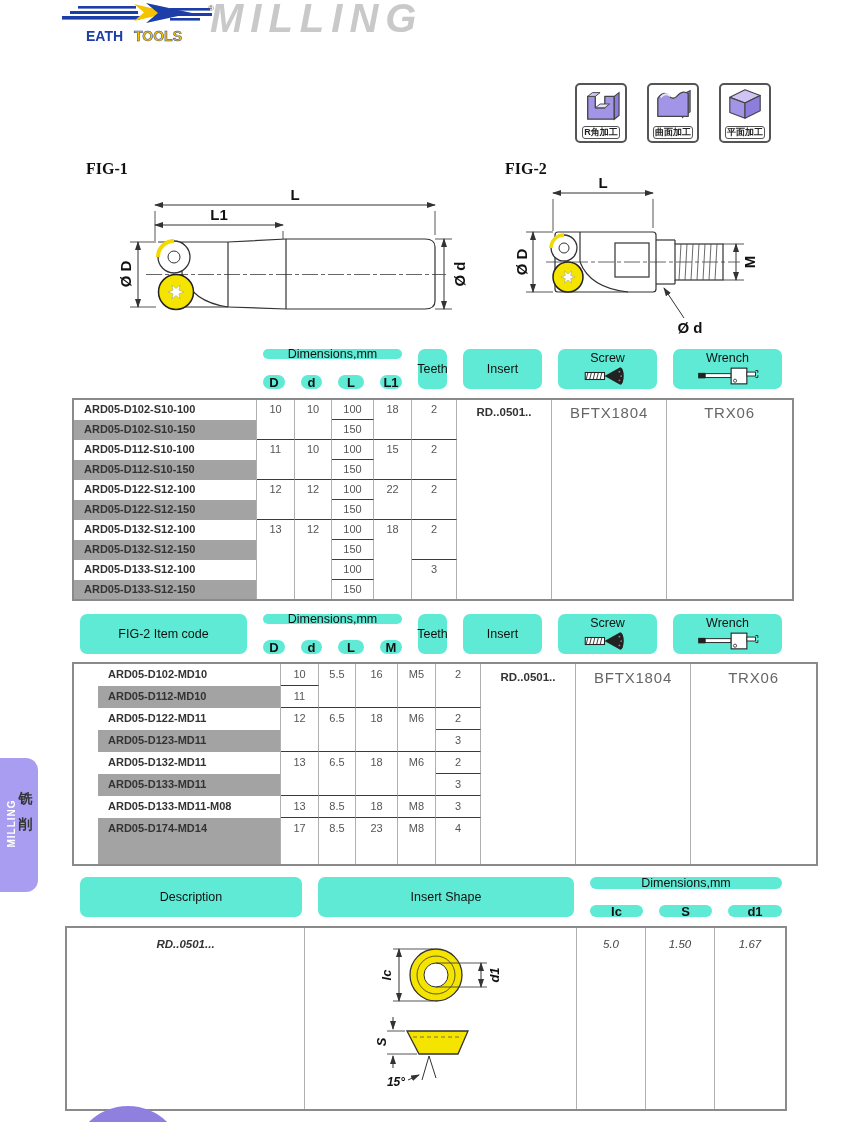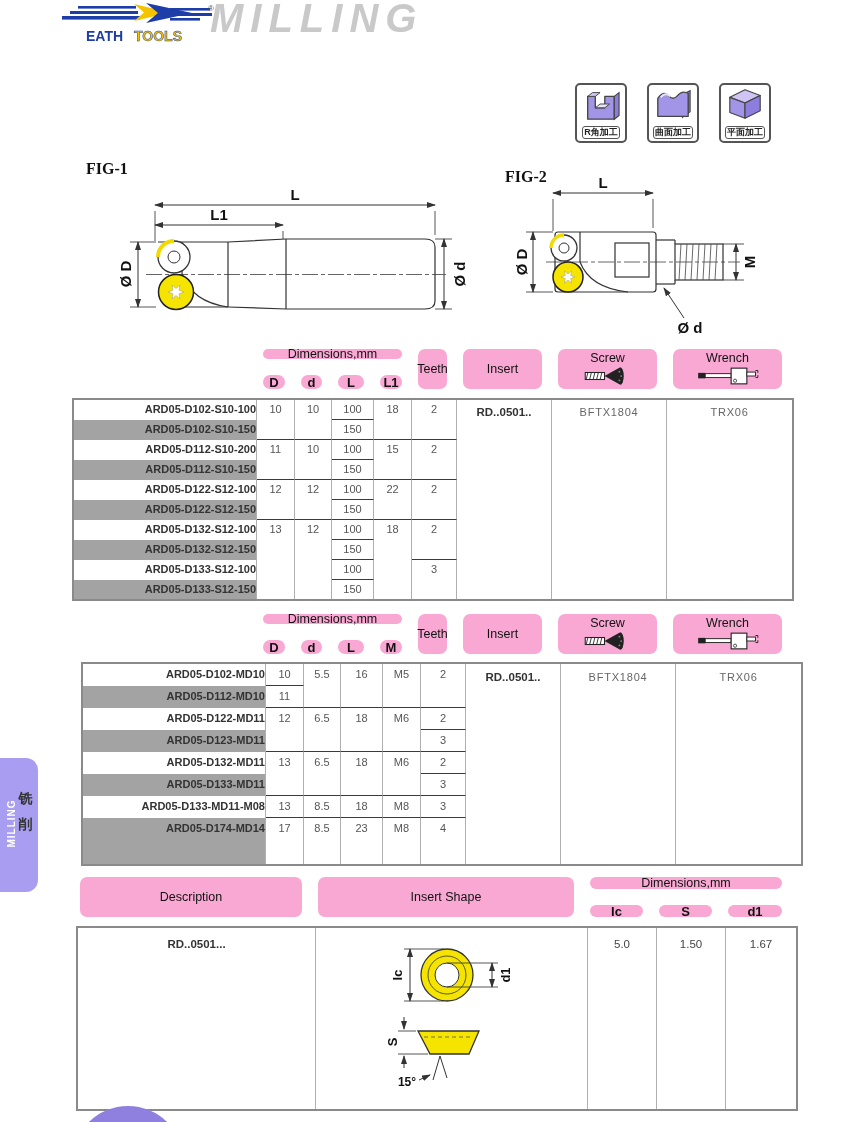--- a/index.html
+++ b/index.html
@@ -16,43 +16,43 @@
         background:#fff;display:flex;flex-direction:column;align-items:center;justify-content:space-between;}
   .mbox .lbl{border:1.5px solid #555;border-radius:3px;font-size:9px;font-weight:bold;line-height:11px;
         padding:0 1px;margin-bottom:2px;background:#fff;white-space:nowrap;}
 
   
   .figlabel{position:absolute;font-family:"Liberation Serif",serif;font-weight:bold;font-size:16px;color:#111;}
   .dimtxt{font-family:"Liberation Sans",sans-serif;font-size:15px;font-weight:bold;fill:#111;}
 
   
   .phead{position:absolute;display:grid;}
-  .hcell{margin:8px;border-radius:7px;background:#f9a8d4;display:flex;align-items:center;
+  .hcell{margin:8px;border-radius:7px;background:#5eead4;display:flex;align-items:center;
          justify-content:center;font-size:12.5px;color:#111;flex-direction:column;}
   .hcell.sub{font-size:13px;font-weight:bold;}
   #t1h,#t2h{left:72px;top:341px;width:718px;grid-template-columns:183px 38px 37px 42px 38px 45px 95px 115px 125px;
             grid-template-rows:26px 30px;}
   #t2h{top:606px;}
   #t3h{left:72px;top:869px;width:718px;grid-template-columns:238px 272px 69px 69px 70px;
        grid-template-rows:28px 28px;}
 
   
   .body-table{position:absolute;border-collapse:separate;border-spacing:0;table-layout:fixed;width:718px;
               border:2px solid #8a8a8a;background:#fff;}
   .body-table td{padding:0;border-right:1px solid #b0b0b0;font-size:11px;color:#555;text-align:center;
                  vertical-align:top;overflow:hidden;}
   td.nr{border-right:none;}
   td.bb{border-bottom:1px solid #7f1d1d;}
-  td.code{font-weight:bold;color:#333;text-align:right;padding-left:10px;}
+  td.code{font-weight:bold;color:#333;text-align:left;padding-left:10px;}
   td.lav{background:#a3a3a3;}
   #t1b{left:72px;top:398px;} #t1b td{line-height:19px;} #t1b tr{height:19px;}
-  #t2b{left:81px;top:662px;} #t2b td{line-height:21px;} #t2b tr{height:21px;} #t2b tr.tall{height:46px;}
-  #t3b{left:76px;top:926px;} #t3b tr{height:181px;}
+  #t2b{left:72px;top:662px;padding-left:24px;} #t2b td{line-height:21px;} #t2b tr{height:21px;} #t2b tr.tall{height:46px;}
+  #t3b{left:65px;top:926px;font-style:italic;} #t3b tr{height:181px;}
   td.ins{font-weight:bold;color:#333;font-size:11.5px;padding-top:3px;}
-  td.acc{color:#666;letter-spacing:.8px;font-size:11px;padding-top:3px;}
+  td.acc{color:#666;letter-spacing:.8px;font-size:15px;padding-top:3px;}
   td.desc{font-weight:bold;color:#333;font-size:11.5px;padding-top:10px;text-align:center;}
   td.num3{padding-top:10px;font-size:11.5px;color:#444;}
   td.shape{text-align:center;}
 
   
   #side-tab{position:absolute;left:0;top:758px;width:38px;height:134px;background:#a89df0;
             border-radius:0 12px 12px 0;}
   #side-tab .en{position:absolute;left:-29px;top:60px;width:80px;text-align:center;color:#fff;
             font-size:10px;font-weight:bold;letter-spacing:1px;transform:rotate(-90deg);}
   #side-tab .zh{position:absolute;right:3px;top:22px;writing-mode:vertical-rl;font-size:14px;
@@ -148,21 +148,21 @@
       <path d="M104,91 Q114,119 150,124"></path>
     </g>
 
     <circle cx="96" cy="74" r="16" fill="#fff" stroke="#333" stroke-width="1.3"></circle>
     <path d="M80,74 A16,16 0 0 1 96,58" stroke="#f2d900" stroke-width="4" fill="none"></path>
     <circle cx="96" cy="74" r="6" fill="#fff" stroke="#333" stroke-width="1"></circle>
     <circle cx="98" cy="109" r="17.5" fill="#f5e300" stroke="#222" stroke-width="1.5"></circle>
     <polygon points="106,109 101,110.8 102,115.9 98,112.5 94,115.9 95,110.8 90,109 95,107.2 94,102.1 98,105.5 102,102.1 101,107.2" fill="#fff" stroke="#999" stroke-width="0.5"></polygon>
   </svg>
 
-  <div class="figlabel" style="left:505px;top:168px;">FIG-2</div>
+  <div class="figlabel" style="left:505px;top:160px;">FIG-2</div>
   <svg style="position:absolute;left:498px;top:176px;" width="295" height="162">
     <defs>
       <marker id="ar2" markerWidth="10" markerHeight="8" refX="8" refY="3" orient="auto-start-reverse" markerUnits="userSpaceOnUse">
         <path d="M0,0 L9,3 L0,6 Z" fill="#333"></path>
       </marker>
     </defs>
     <g stroke="#444" stroke-width="0.9">
       <line x1="55" y1="23" x2="55" y2="55"></line>
         <line x1="155" y1="23" x2="155" y2="52"></line>
       <line x1="55" y1="56" x2="28" y2="56"></line>
@@ -270,21 +270,21 @@
       <td class="bb" rowspan="2">2</td>
       <td class="ins" rowspan="10">RD..0501..</td>
       <td class="acc" rowspan="10">BFTX1804</td>
       <td class="acc nr" rowspan="10">TRX06</td>
     </tr>
     <tr>
       <td class="code lav">ARD05-D102-S10-150</td>
       <td class="bb">150</td>
     </tr>
     <tr>
-      <td class="code">ARD05-D112-S10-200</td>
+      <td class="code">ARD05-D112-S10-100</td>
       <td class="bb" rowspan="2">11</td>
       <td class="bb" rowspan="2">10</td>
       <td class="bb">100</td>
       <td class="bb" rowspan="2">15</td>
       <td class="bb" rowspan="2">2</td>
     </tr>
     <tr>
       <td class="code lav">ARD05-D112-S10-150</td>
       <td class="bb">150</td>
     </tr>
@@ -318,20 +318,21 @@
       <td rowspan="2">3</td>
     </tr>
     <tr>
       <td class="code lav">ARD05-D133-S12-150</td>
       <td>150</td>
     </tr>
   </tbody>
     </table>
 
   <div class="phead" id="t2h">
+    <div class="hcell" style="grid-column:1;grid-row:1/3;">FIG-2 Item code</div>
     <div class="hcell" style="grid-column:2/6;grid-row:1;">Dimensions,mm</div>
     <div class="hcell sub" style="grid-column:2;grid-row:2;">D</div>
     <div class="hcell sub" style="grid-column:3;grid-row:2;">d</div>
     <div class="hcell sub" style="grid-column:4;grid-row:2;">L</div>
     <div class="hcell sub" style="grid-column:5;grid-row:2;">M</div>
     <div class="hcell" style="grid-column:6;grid-row:1/3;">Teeth</div>
     <div class="hcell" style="grid-column:7;grid-row:1/3;">Insert</div>
     <div class="hcell" style="grid-column:8;grid-row:1/3;">
       <span>Screw</span>
       <svg width="56" height="22" viewBox="0 0 64 24">

